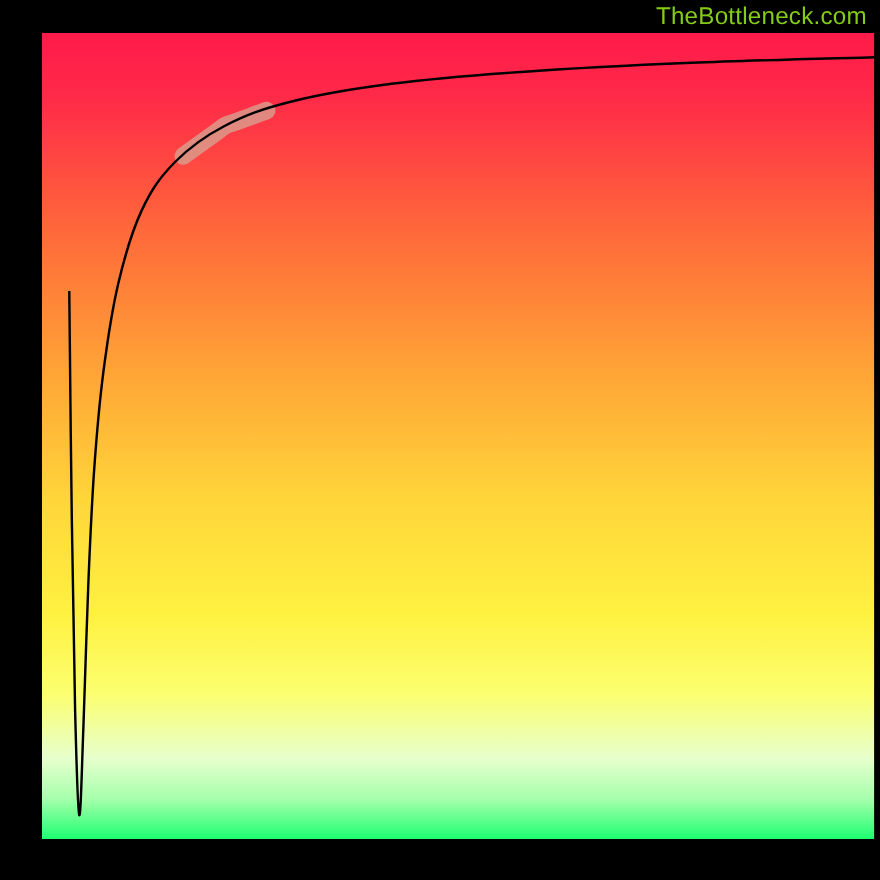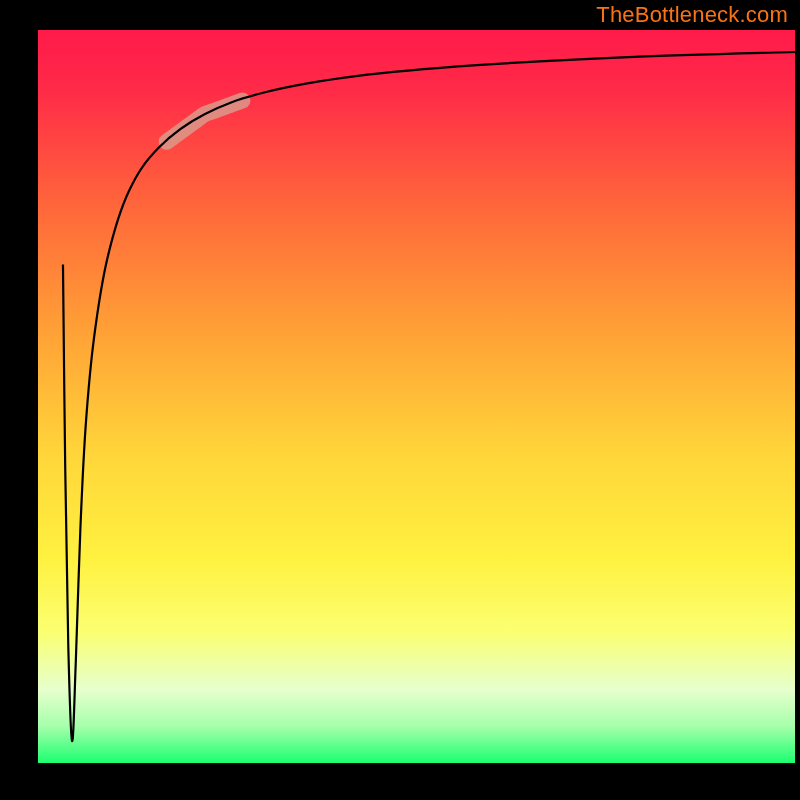--- a/index.html
+++ b/index.html
@@ -7,21 +7,21 @@
     width: 800px;
     height: 800px;
     background: #000;
     position: relative;
     font-family: Arial, Helvetica, sans-serif;
   }
   .watermark {
     position: absolute;
     top: 2px;
     right: 12px;
-    color: #f97316;
+    color: #84cc16;
     font-size: 22px;
     letter-spacing: 0.2px;
     z-index: 50;
   }
   .chart-wrap {
     position: absolute;
     left: 0;
     top: 0;
     width: 800px;
     height: 800px;

